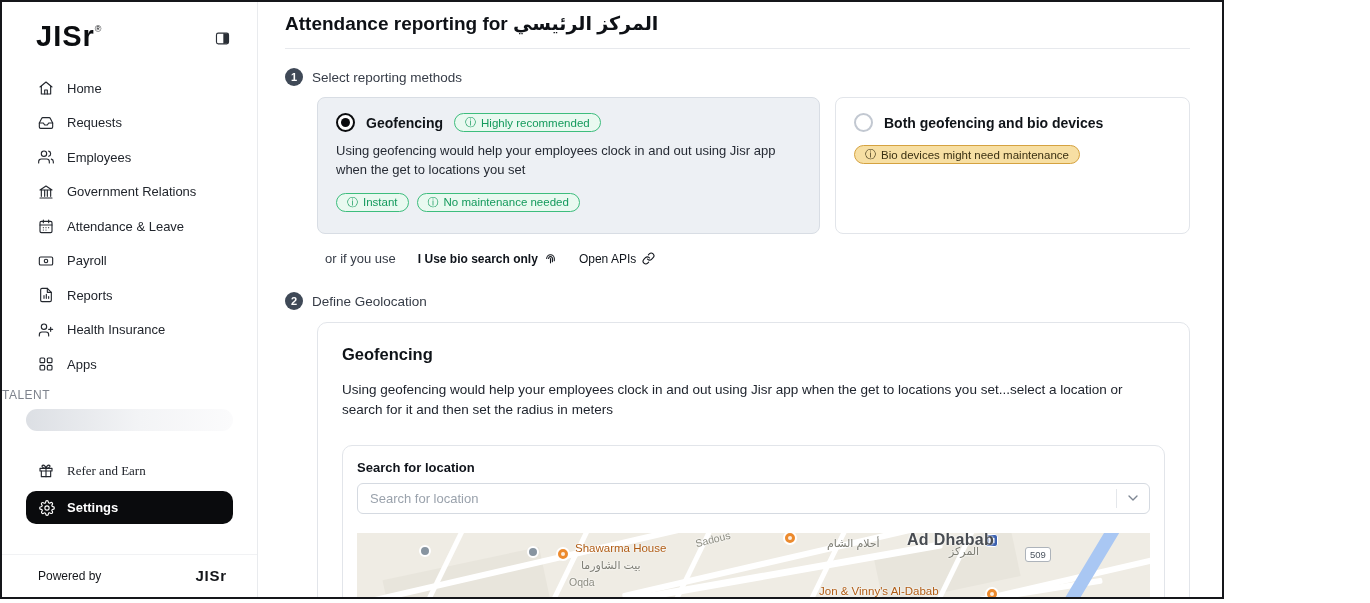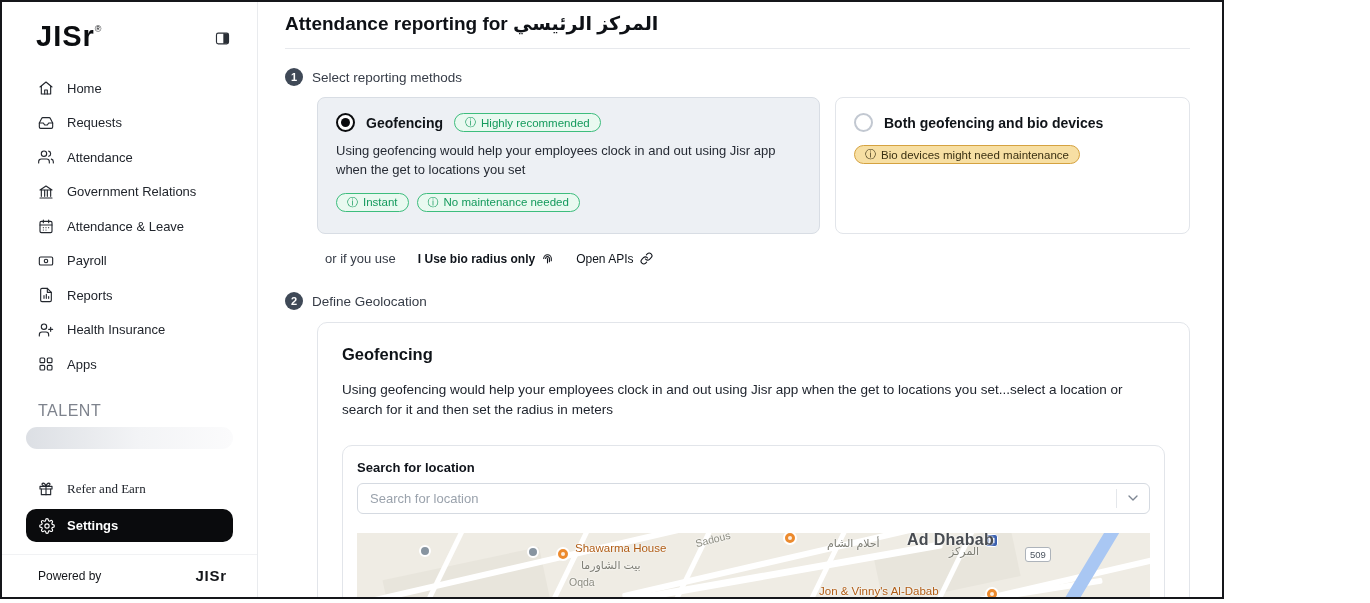--- a/index.html
+++ b/index.html
@@ -26,21 +26,21 @@
   .collapse-btn svg { width: 17px; height: 17px; }
 
   .menu { margin-top: 20px; }
   .menu-item {
     display: flex; align-items: center; gap: 13px;
     height: 34.5px; padding: 0 14px 0 36px;
     font-size: 13px; color: #21252c; cursor: pointer; white-space: nowrap;
   }
   .menu-item svg { width: 16px; height: 16px; flex: none; }
 
-  .section-label { margin-top: 20px; padding-left: 36px; font-size: 16px; color: #7e838d; letter-spacing: .5px; }
+  .section-label { margin-top: 6px; font-size: 12px; color: #7e838d; letter-spacing: .5px; }
   .skeleton {
     height: 22px; border-radius: 12px; margin: 7px 24px 0;
     background: linear-gradient(90deg, #dcdfe4 0%, #f3f4f6 55%, #fbfbfc 100%);
   }
   .menu-item.refer { margin-top: 23px; font-family: Liberation Serif, serif; }
   .settings-pill {
     margin: 3px 24px 0; height: 33px; border-radius: 10px;
     background: #0a0b0d; color: #fff;
     display: flex; align-items: center; gap: 12px; padding: 0 13px;
     font-size: 13px; font-weight: 600; cursor: pointer;
@@ -177,21 +177,21 @@
           </svg>
         <span>Requests</span>
       </div>
       <div class="menu-item">
         <svg viewBox="0 0 24 24" fill="none" stroke="#23272e" stroke-width="1.7" stroke-linecap="round" stroke-linejoin="round">
             <path d="M17 21v-2a4 4 0 0 0-4-4H5a4 4 0 0 0-4 4v2"></path>
             <circle cx="9" cy="7" r="4"></circle>
             <path d="M23 21v-2a4 4 0 0 0-3-3.87"></path>
             <path d="M16 3.13a4 4 0 0 1 0 7.75"></path>
           </svg>
-        <span>Attendance</span>
+        <span>Employees</span>
       </div>
       <div class="menu-item">
         <svg viewBox="0 0 24 24" fill="none" stroke="#23272e" stroke-width="1.7" stroke-linecap="round" stroke-linejoin="round">
             <path d="M12 3 21 9H3z"></path>
             <path d="M5 9.5v9M10 9.5v9M14 9.5v9M19 9.5v9"></path>
             <path d="M3 21h18"></path>
           </svg>
         <span>Government Relations</span>
       </div>
       <div class="menu-item">
@@ -308,21 +308,21 @@
               <span class="i-glyph">ⓘ</span>
               <span>Bio devices might need maintenance</span>
             </span>
           </div>
         </div>
       </div>
 
       <div class="alt-row">
         <span class="alt-text">or if you use</span>
         <a class="inline-link bold">
-          <span>I Use bio radius only</span>
+          <span>I Use bio search only</span>
           <svg viewBox="0 0 24 24" fill="none" stroke="#10141b" stroke-width="2" stroke-linecap="round">
               <path d="M5 12a7 7 0 0 1 14 0v4"></path>
               <path d="M8.5 12a3.5 3.5 0 0 1 7 0v6"></path>
               <path d="M12 12v8"></path>
             </svg>
         </a>
         <a class="inline-link">
           <span>Open APIs</span>
           <svg viewBox="0 0 24 24" fill="none" stroke="#10141b" stroke-width="2" stroke-linecap="round" stroke-linejoin="round">
               <path d="M10 13a5 5 0 0 0 7.54.54l3-3a5 5 0 0 0-7.07-7.07l-1.72 1.71"></path>

